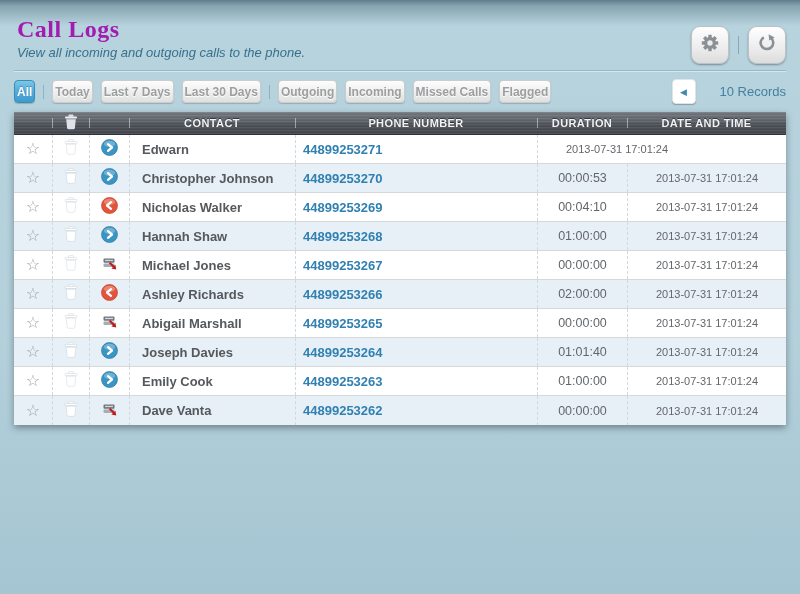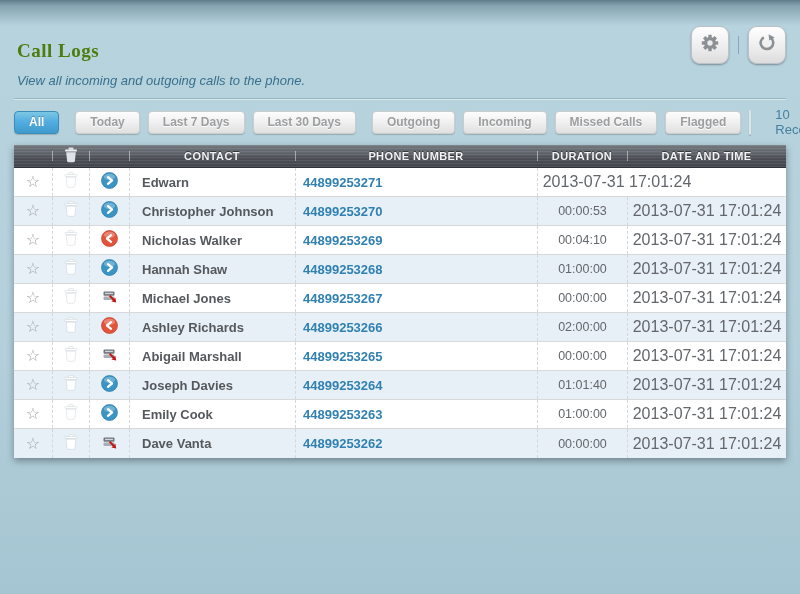--- a/index.html
+++ b/index.html
@@ -7,43 +7,43 @@
   body {
     font-family:"Liberation Sans", sans-serif;
     background:linear-gradient(180deg,#5f7d8a 0px,#86a4b1 6px,#b7d3de 26px,#b3d0db 340px,#a5c5d2 594px);
     position:relative;
   }
   .content { position:relative; padding:16px 14px 0 14px; }
 
   
   .page-title {
     font-family:"Liberation Serif", serif;
-    font-weight:bold; font-size:19px; color:#4d7c0f;
-    margin-left:3px; letter-spacing:0.5px;margin-top:24px;
+    font-weight:bold; font-size:24px; color:#a21caf;
+    margin-left:3px; letter-spacing:0.5px;
   }
   .page-subtitle {
     font-size:13px; font-style:italic; color:#38708c;
-    margin:11px 0 10px 3px;
+    margin:2px 0 10px 3px;
   }
   .top-actions { position:absolute; top:26px; right:14px; display:flex; align-items:center; gap:9px; }
   .icon-btn {
     width:38px; height:38px; border-radius:9px; border:1px solid #bcc3c8;
     background:linear-gradient(180deg,#ffffff 0%,#ececec 60%,#dcdcdc 100%);
     box-shadow:0 1px 2px rgba(0,0,0,0.35);
     display:flex; align-items:center; justify-content:center; cursor:pointer;
   }
   .action-sep { width:1px; height:18px; background:#87a9b7; }
 
   
   .hr { height:1px; background:#96b7c4; box-shadow:0 1px 0 rgba(255,255,255,0.45); margin:4px 0 8px 0; }
 
   
   .filter-bar { display:flex; align-items:center; gap:8px; margin-bottom:8px; }
   .fbtn {
-    height:23px; padding:0 14px; font-size:12px; font-weight:bold;
+    height:23px; padding:0 2px; font-size:12px; font-weight:bold;
     color:#9c9ea0; text-shadow:0 1px 0 rgba(255,255,255,0.9);
     background:linear-gradient(180deg,#fdfdfd 0%,#eeeeee 55%,#e0e0e0 100%);
     border:1px solid #cccccc; border-radius:4px;
     box-shadow:0 1px 1px rgba(0,0,0,0.18); cursor:pointer; white-space:nowrap;
     font-family:"Liberation Sans", sans-serif;
   }
   .fbtn.active {
     background:linear-gradient(180deg,#7cc8e3 0%,#54ade0 45%,#3e9bcb 100%);
     border-color:#3a8db8; color:#ffffff; text-shadow:0 -1px 0 rgba(0,0,0,0.25);
   }
@@ -79,21 +79,21 @@
   .trow.alt { background:#e7f0f6; }
   .trow:last-child { border-bottom:none; }
   .cell { display:flex; align-items:center; justify-content:center; height:100%; overflow:hidden; }
   .trow .cell + .cell { border-left:1px dashed #d2d9dd; }
   .c-star{width:38px} .c-trash{width:37px} .c-type{width:40px}
   .c-contact{width:166px; justify-content:flex-start; padding-left:12px;
              font-size:13px; font-weight:bold; color:#55585c;}
   .c-phone{width:242px; justify-content:flex-start; padding-left:7px;}
   .c-phone a { font-size:13px; font-weight:bold; color:#3080b2; text-decoration:none; cursor:pointer; }
   .c-duration{width:90px; font-size:12.5px; color:#63676b;}
-  .c-date{width:159px; font-size:16px; color:#63676b;}
+  .c-date{width:159px; font-size:11px; color:#63676b;}
   .star { font-size:16px; color:#9da3a8; cursor:pointer; line-height:1; }
   .ghost-trash { cursor:pointer; }
 </style>
 </head>
 <body>
 
 <div class="content">
 
   <h1 class="page-title">Call Logs</h1>
   <div class="page-subtitle">View all incoming and outgoing calls to the phone.</div>

